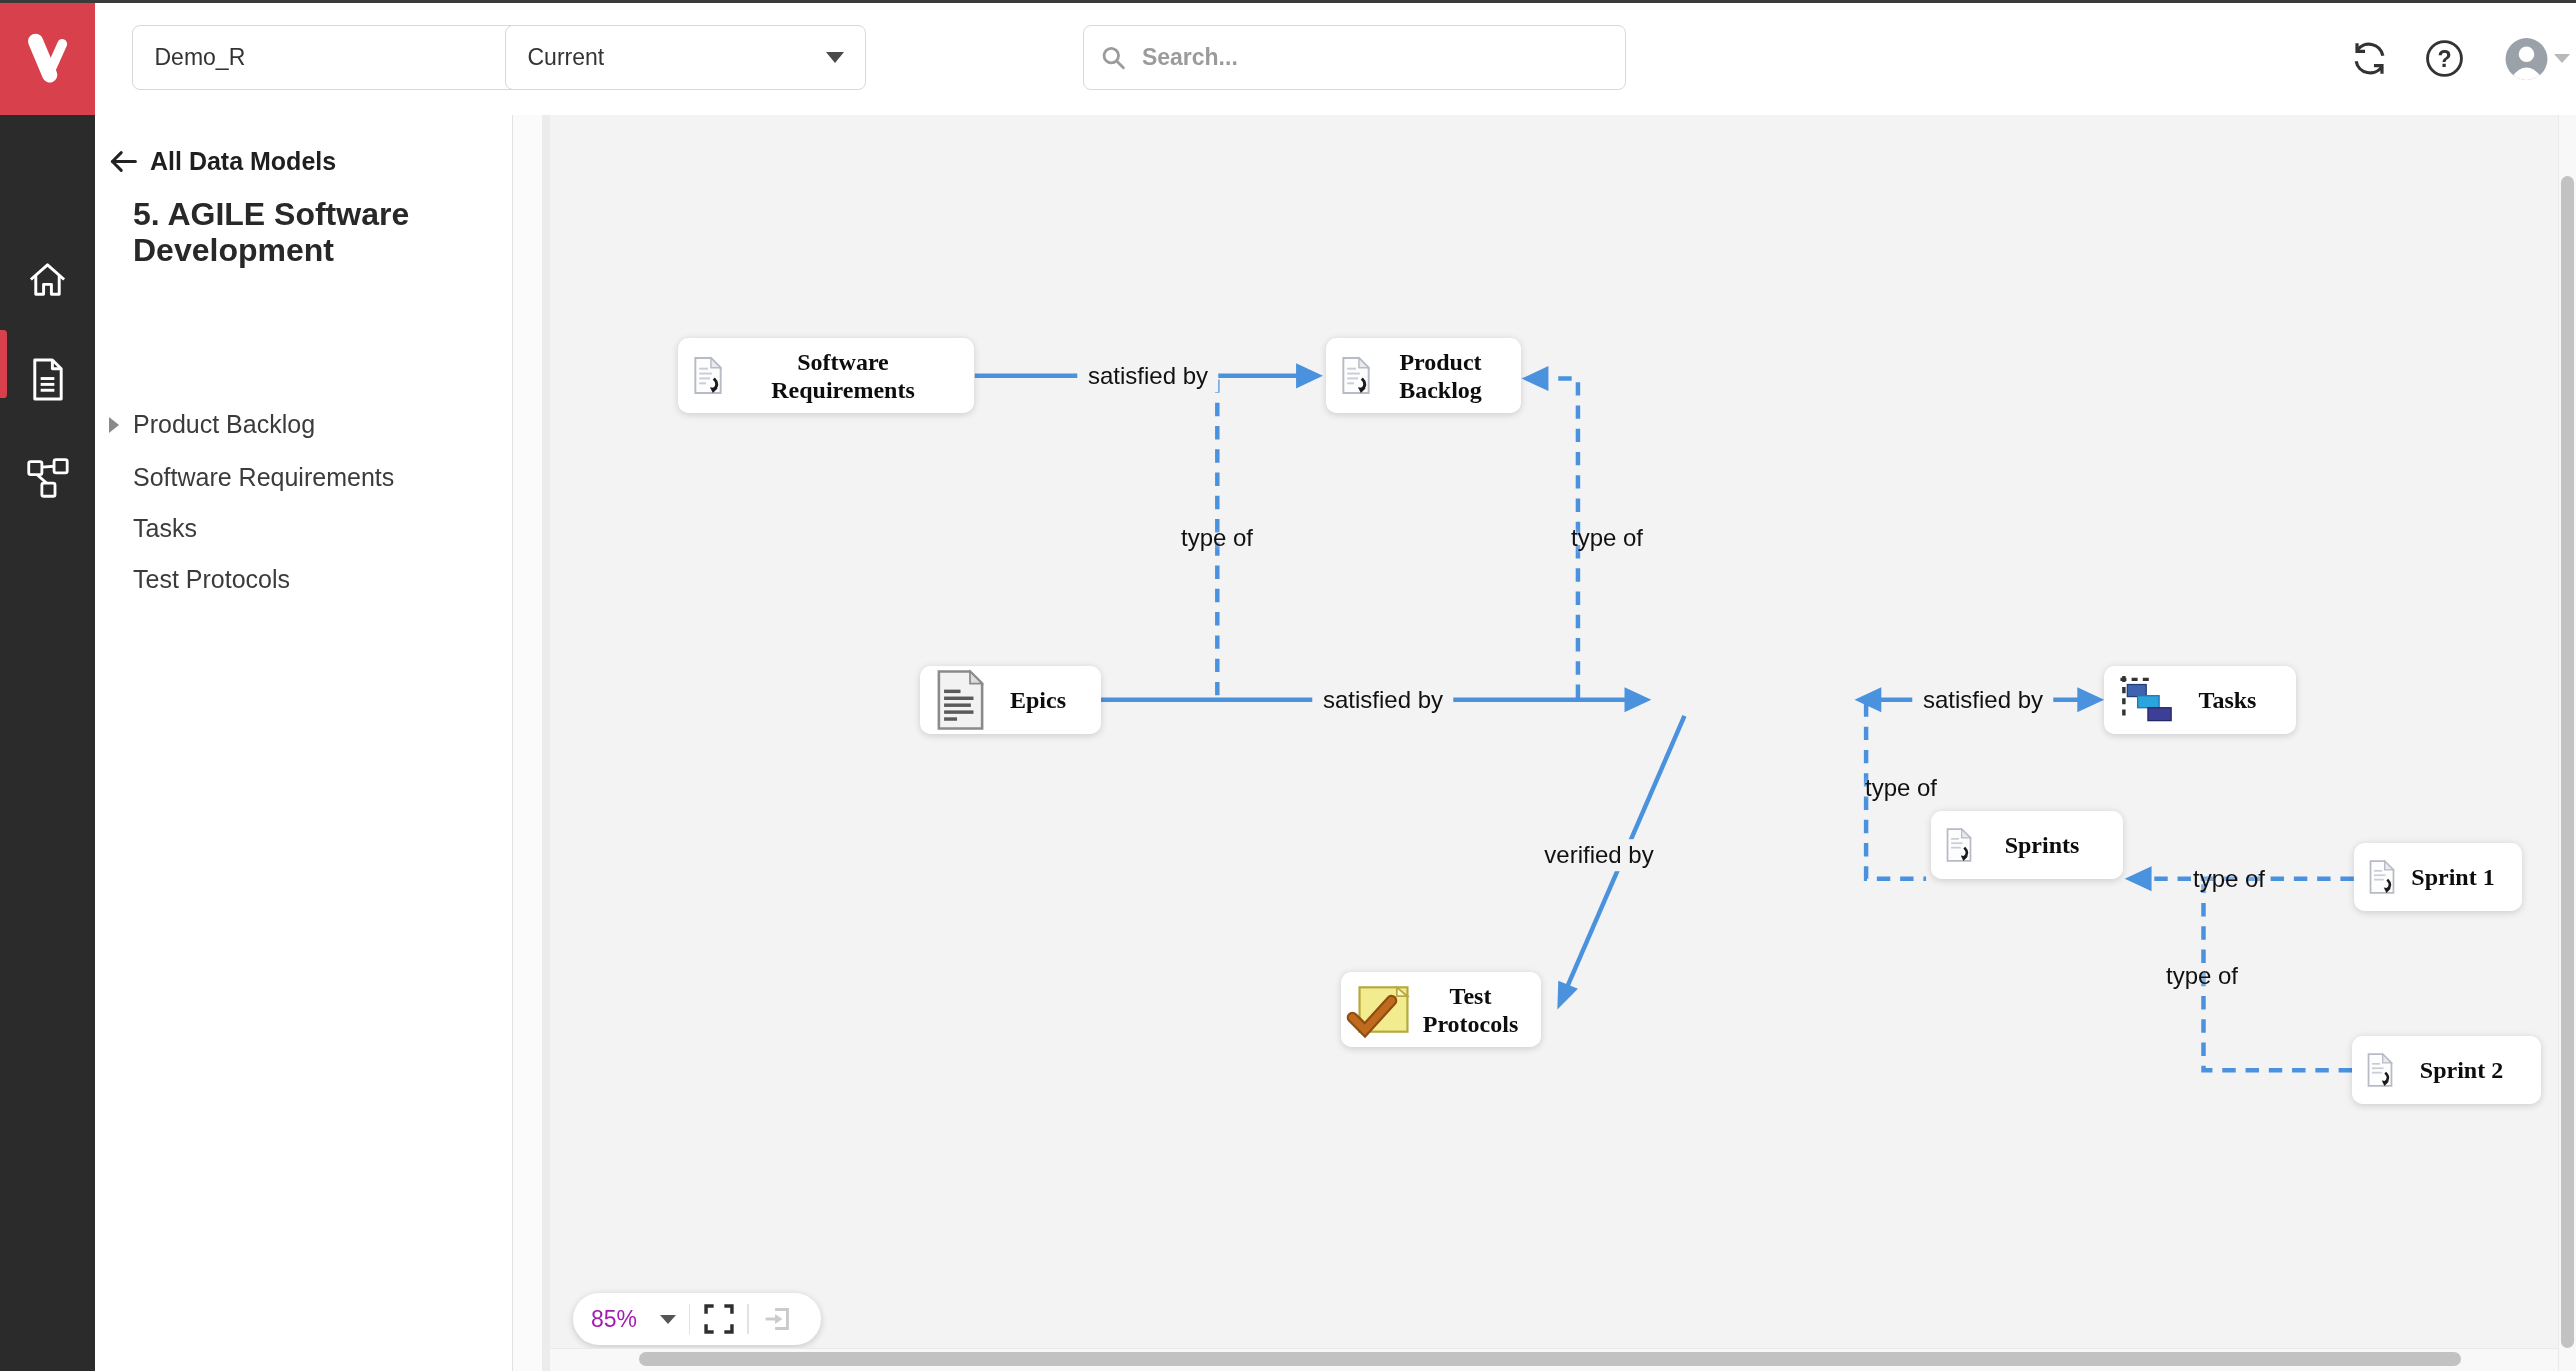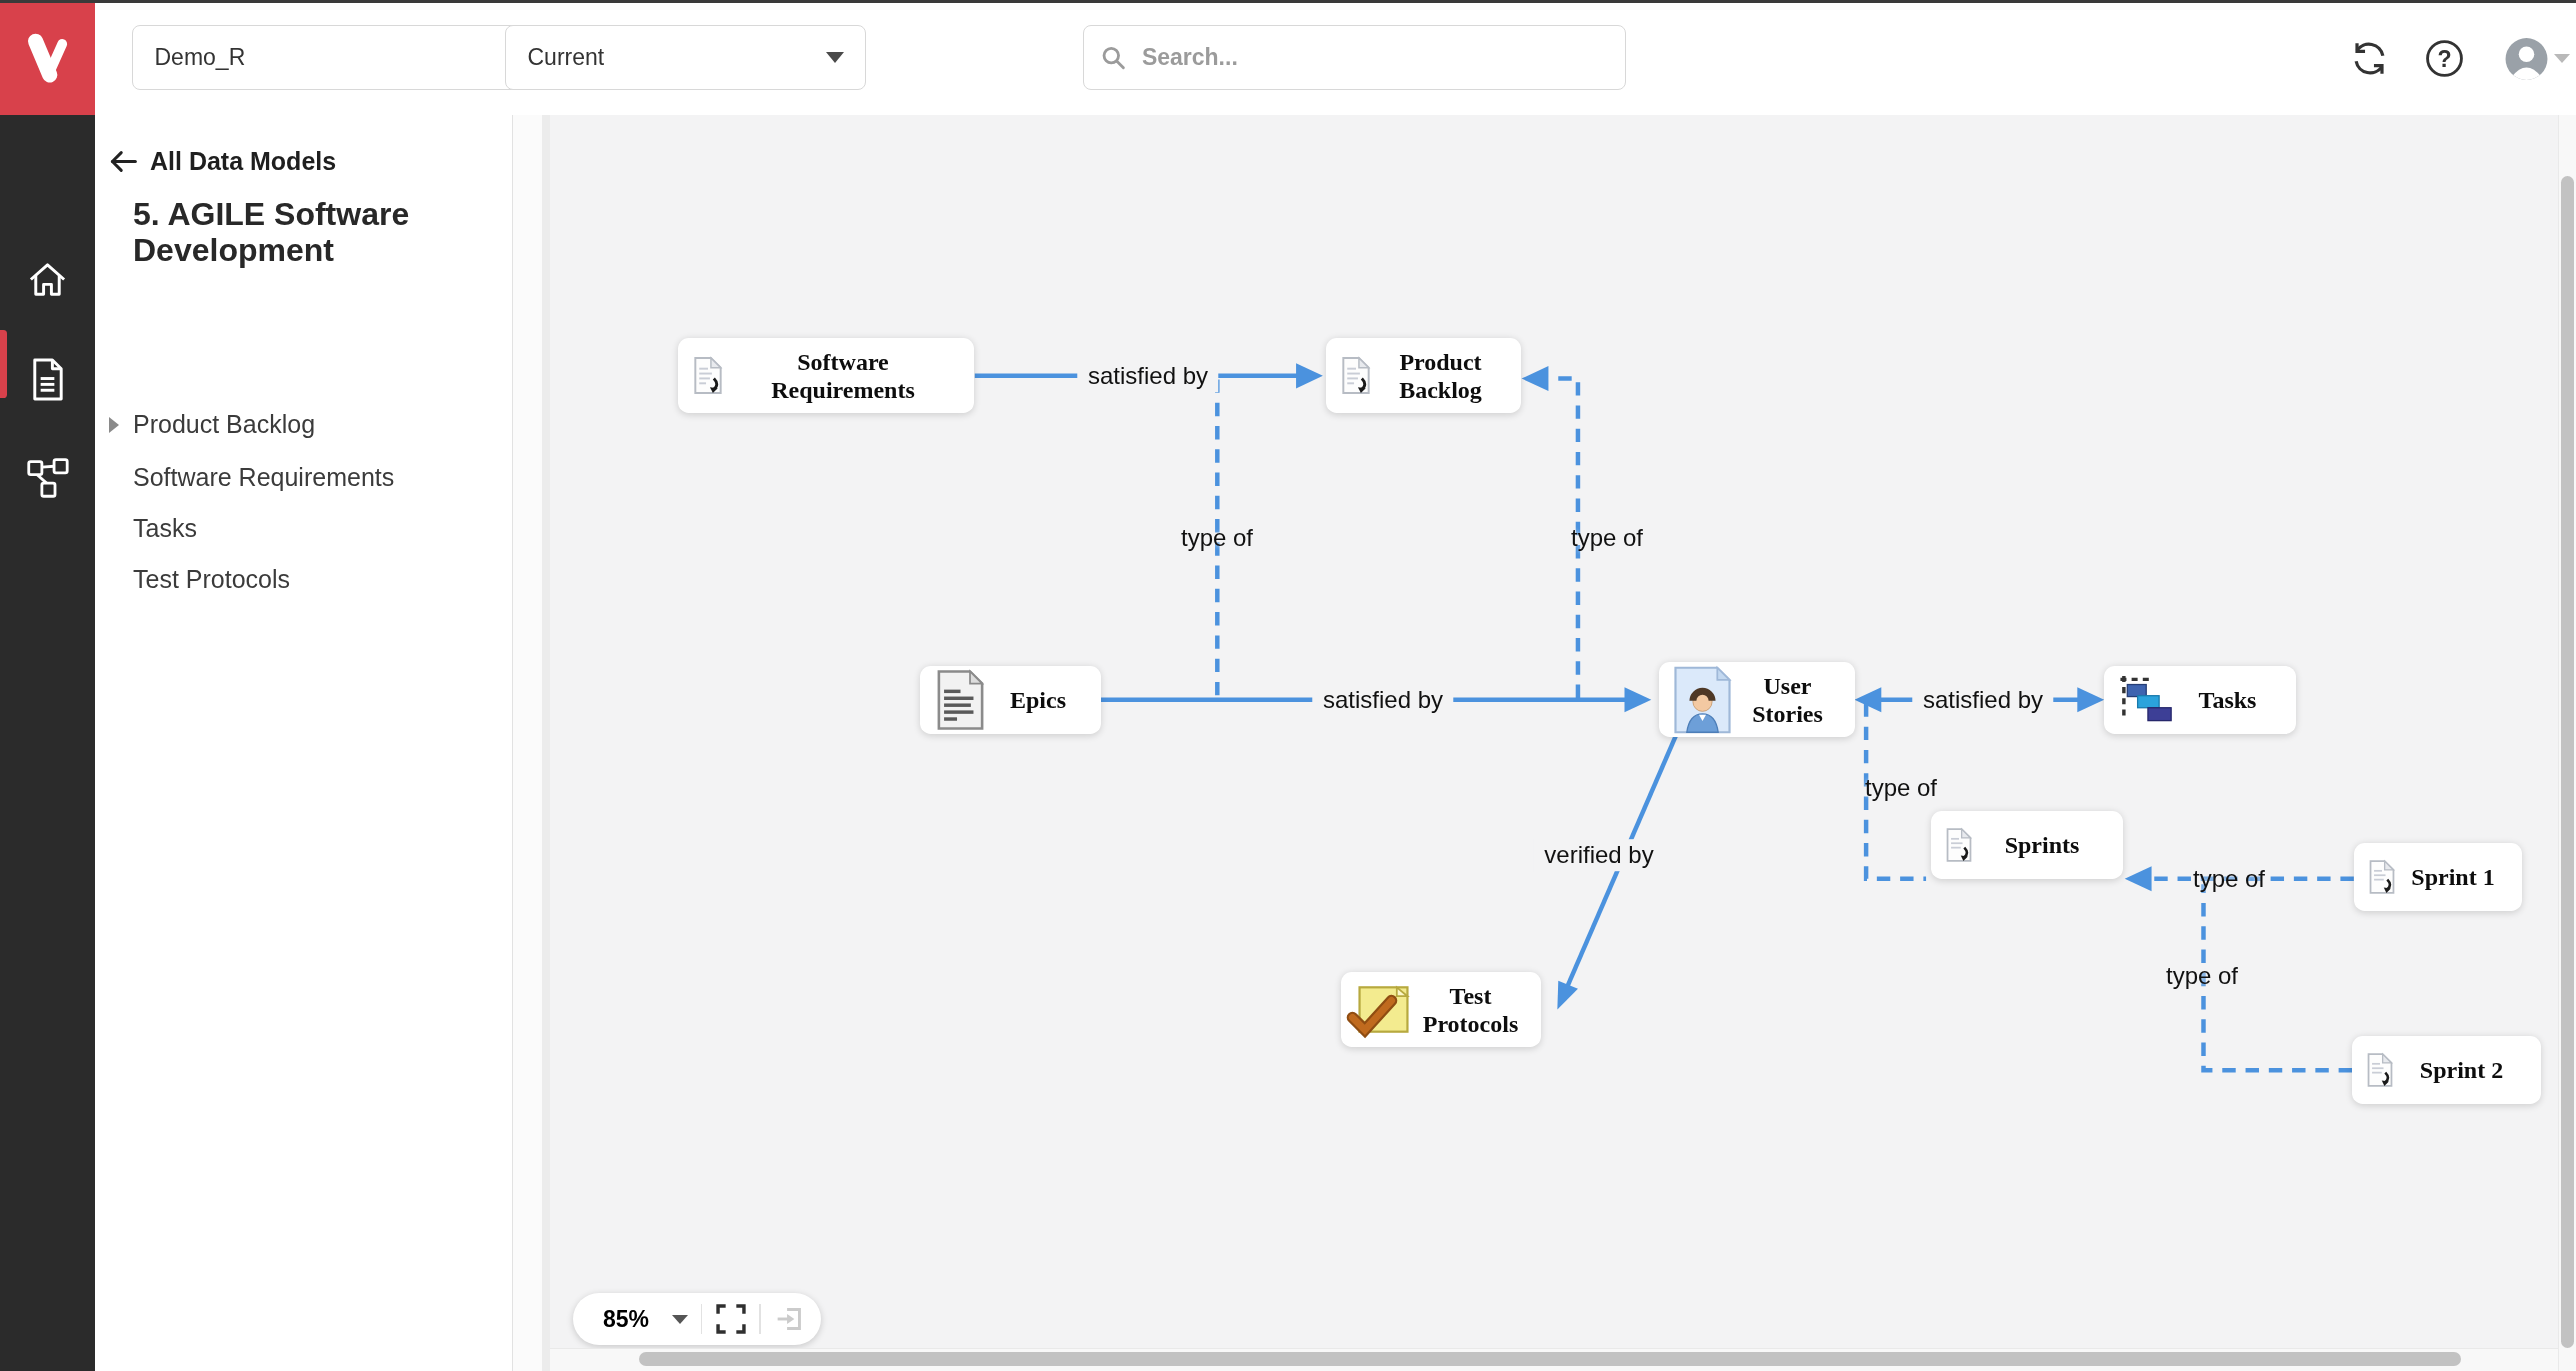--- a/index.html
+++ b/index.html
@@ -57,21 +57,21 @@
   .node-label{flex:1;text-align:center;font-family:"Liberation Serif",serif;font-weight:700;
               font-size:24px;line-height:28px;color:#0d0d0d;}
   .node-icon{flex:0 0 auto;display:flex;align-items:center;justify-content:center;}
   .edge-label{position:absolute;transform:translate(-50%,-50%);font-size:24px;color:#111;white-space:nowrap;
               text-shadow:0 0 4.5px #f3f3f4;}
   .edge-label.bg{background:#f3f3f4;padding:1.8px 10.7px;text-shadow:none;}
 
   
   #zoom-pill{left:573px;top:1293px;width:248px;height:52px;background:#fff;border-radius:26px;
              box-shadow:0 1.8px 7.2px rgba(0,0,0,.18);display:flex;align-items:center;}
-  #zoom-value{font-size:23px;color:#000000;margin-left:30px;font-weight:bold;}
+  #zoom-value{font-size:23px;color:#a21caf;margin-left:18px;}
   #zoom-caret{margin-left:23px;border-left:8px solid transparent;border-right:8px solid transparent;border-top:9.8px solid #555;
               width:0;height:0;cursor:pointer;}
   .pill-divider{width:1.8px;height:30px;background:#e2e2e2;margin:0 12.5px;}
 </style>
 </head>
 <body>
 
 <div id="app">
 
   <div class="abs" id="top-strip"></div>
@@ -264,33 +264,20 @@
             <line x1="11" y1="35" x2="45" y2="35"></line>
           <line x1="11" y1="43" x2="42" y2="43"></line>
             <line x1="11" y1="51" x2="45" y2="51"></line>
           <line x1="11" y1="59" x2="26" y2="59"></line>
         </g>
       </svg>
     </span>
     <div class="node-label" style="white-space:nowrap;">Epics</div>
   </div>
 
-  <div class="node" style="left:1659px;top:662px;width:196px;height:75px;">
-    <span class="node-icon">
-      <svg width="61" height="70" viewBox="0 0 70 80">
-        <path d="M4 3 h48 l14 14 v60 h-62 z" fill="#dbe9fa" stroke="#9fb8d8" stroke-width="2.5"></path>
-        <path d="M52 3 l14 14 h-14 z" fill="#c3d8f0" stroke="#9fb8d8" stroke-width="2"></path>
-        <circle cx="35" cy="42" r="11" fill="#f3c9a2" stroke="#c89a6d"></circle>
-        <path d="M24 41 a11 11 0 0 1 22 0" stroke="#4e3826" stroke-width="8" fill="none"></path>
-        <path d="M17 77 q3 -21 18 -21 q15 0 18 21 z" fill="#6d9fd8" stroke="#4d7eb8" stroke-width="1.5"></path>
-        <path d="M31 57 l4 7 l4 -7 z" fill="#fff"></path>
-      </svg>
-    </span>
-    <div class="node-label">User Stories</div>
-  </div>
 
   <div class="node" style="left:2104px;top:666px;width:192px;height:68px;">
     <span class="node-icon">
       <svg width="55" height="54" viewBox="0 0 64 60">
         <g stroke="#333" stroke-width="4" stroke-dasharray="7 6">
           <line x1="8" y1="2" x2="8" y2="48"></line>
             <line x1="4" y1="6" x2="42" y2="6"></line>
         </g>
         <rect x="12" y="12" width="22" height="14" fill="#3e64b0" stroke="#253d75" stroke-width="1.5"></rect>
         <rect x="24" y="25" width="25" height="14" fill="#2ba3dc" stroke="#1879ab" stroke-width="1.5"></rect>

